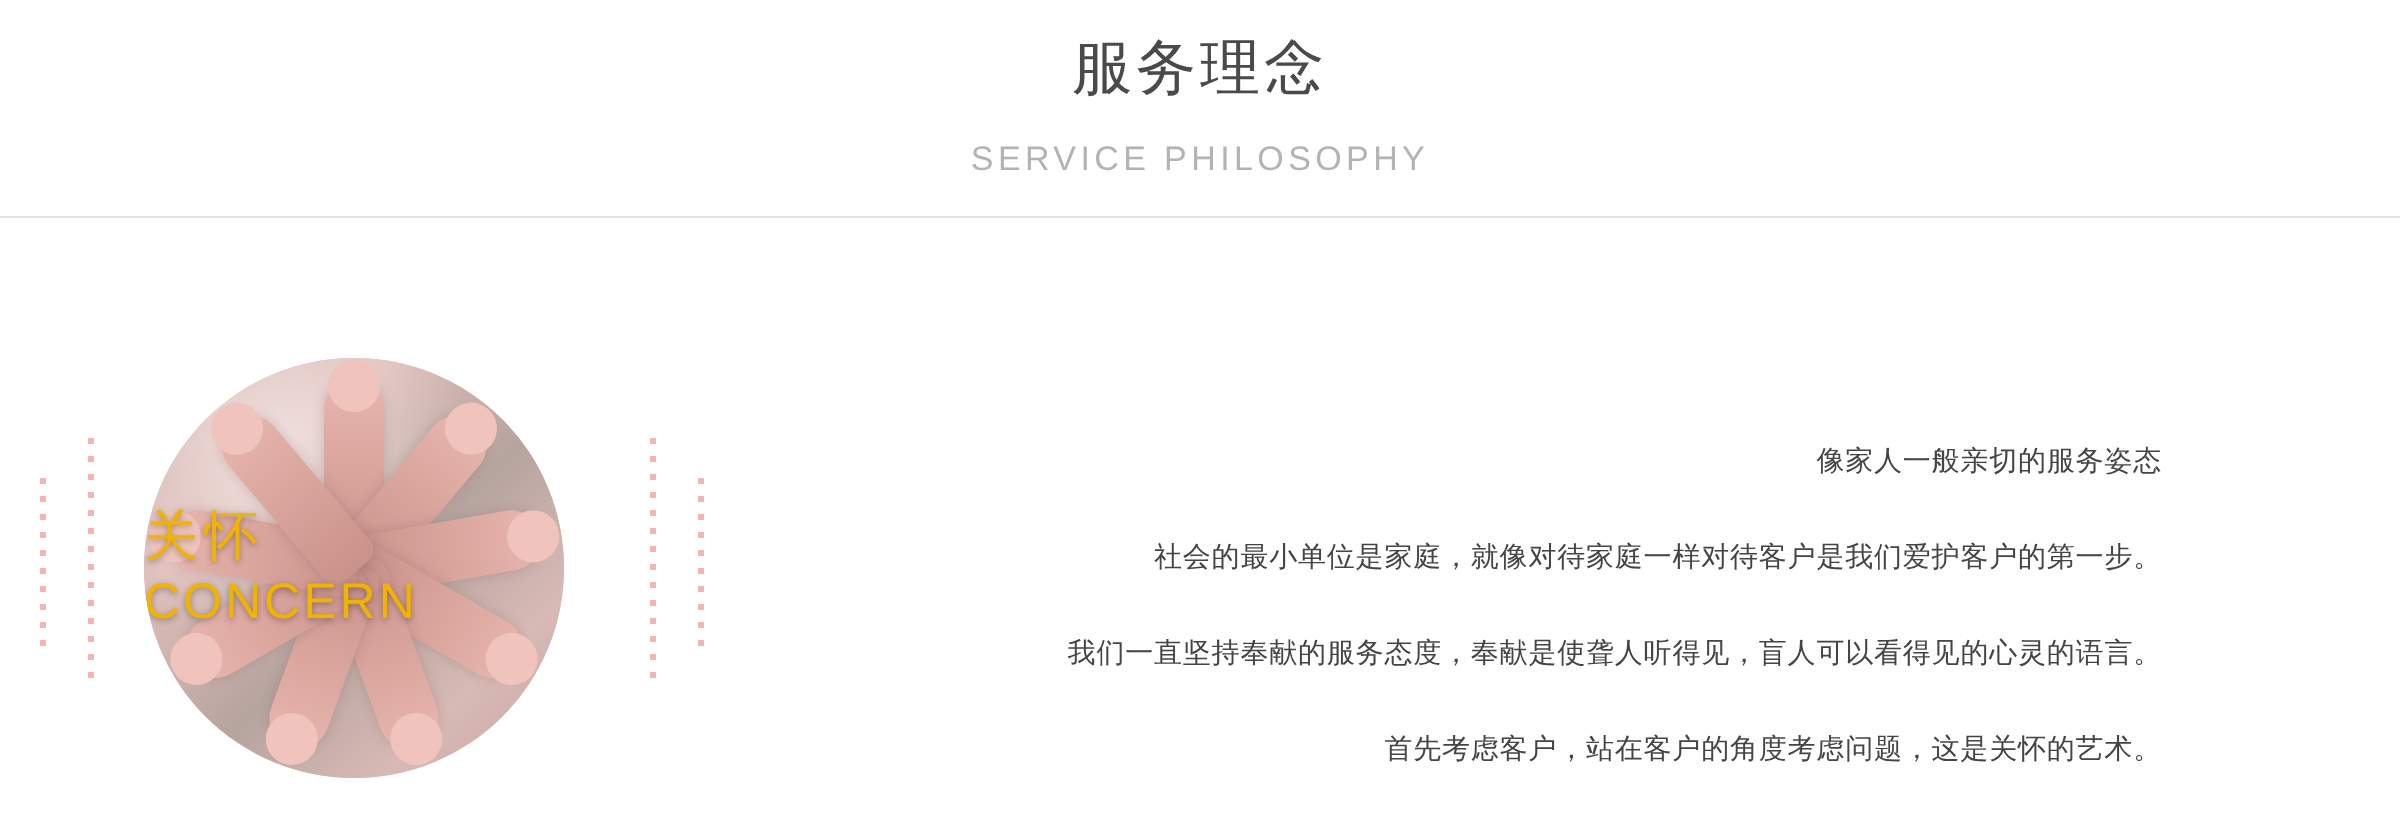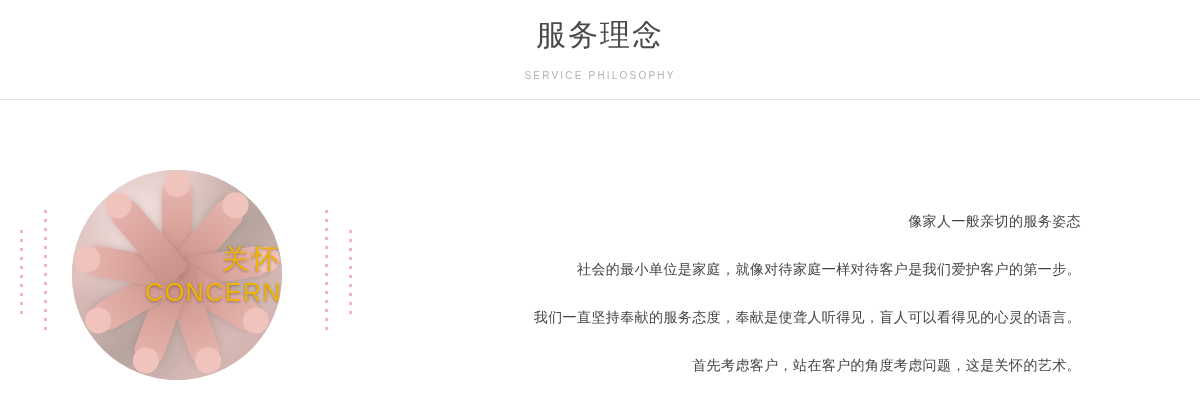--- a/index.html
+++ b/index.html
@@ -28,21 +28,21 @@
   }
   .header-title {
     font-size: 30px;
     font-weight: normal;
     color: #4a4a4a;
     letter-spacing: 2px;
     line-height: 42px;
     margin: 0;
   }
   .header-sub {
-    font-size: 10px;
+    font-size: 17px;
     color: #b3b3b3;
     letter-spacing: 2.2px;
     margin-top: 14px;
     font-family: "Liberation Sans", sans-serif;
   }
   .header-rule {
     margin-top: 18px;
     border-top: 1px solid #e3e3e3;
     width: 100%;
     height: 0;
@@ -116,21 +116,21 @@
     height: 26px;
     border-radius: 50%;
     background: #f0c4bd;
   }
   .circle-center-text {
     position: absolute;
     left: 0;
     right: 0;
     top: 50%;
     transform: translateY(-50%);
-    text-align: right;
+    text-align: left;
     z-index: 5;
     text-shadow: 0 1px 3px rgba(0,0,0,0.35);
   }
   .circle-center-text .cn {
     display: block;
     font-size: 27px;
     color: #f0b400;
     letter-spacing: 3px;
     line-height: 34px;
   }

